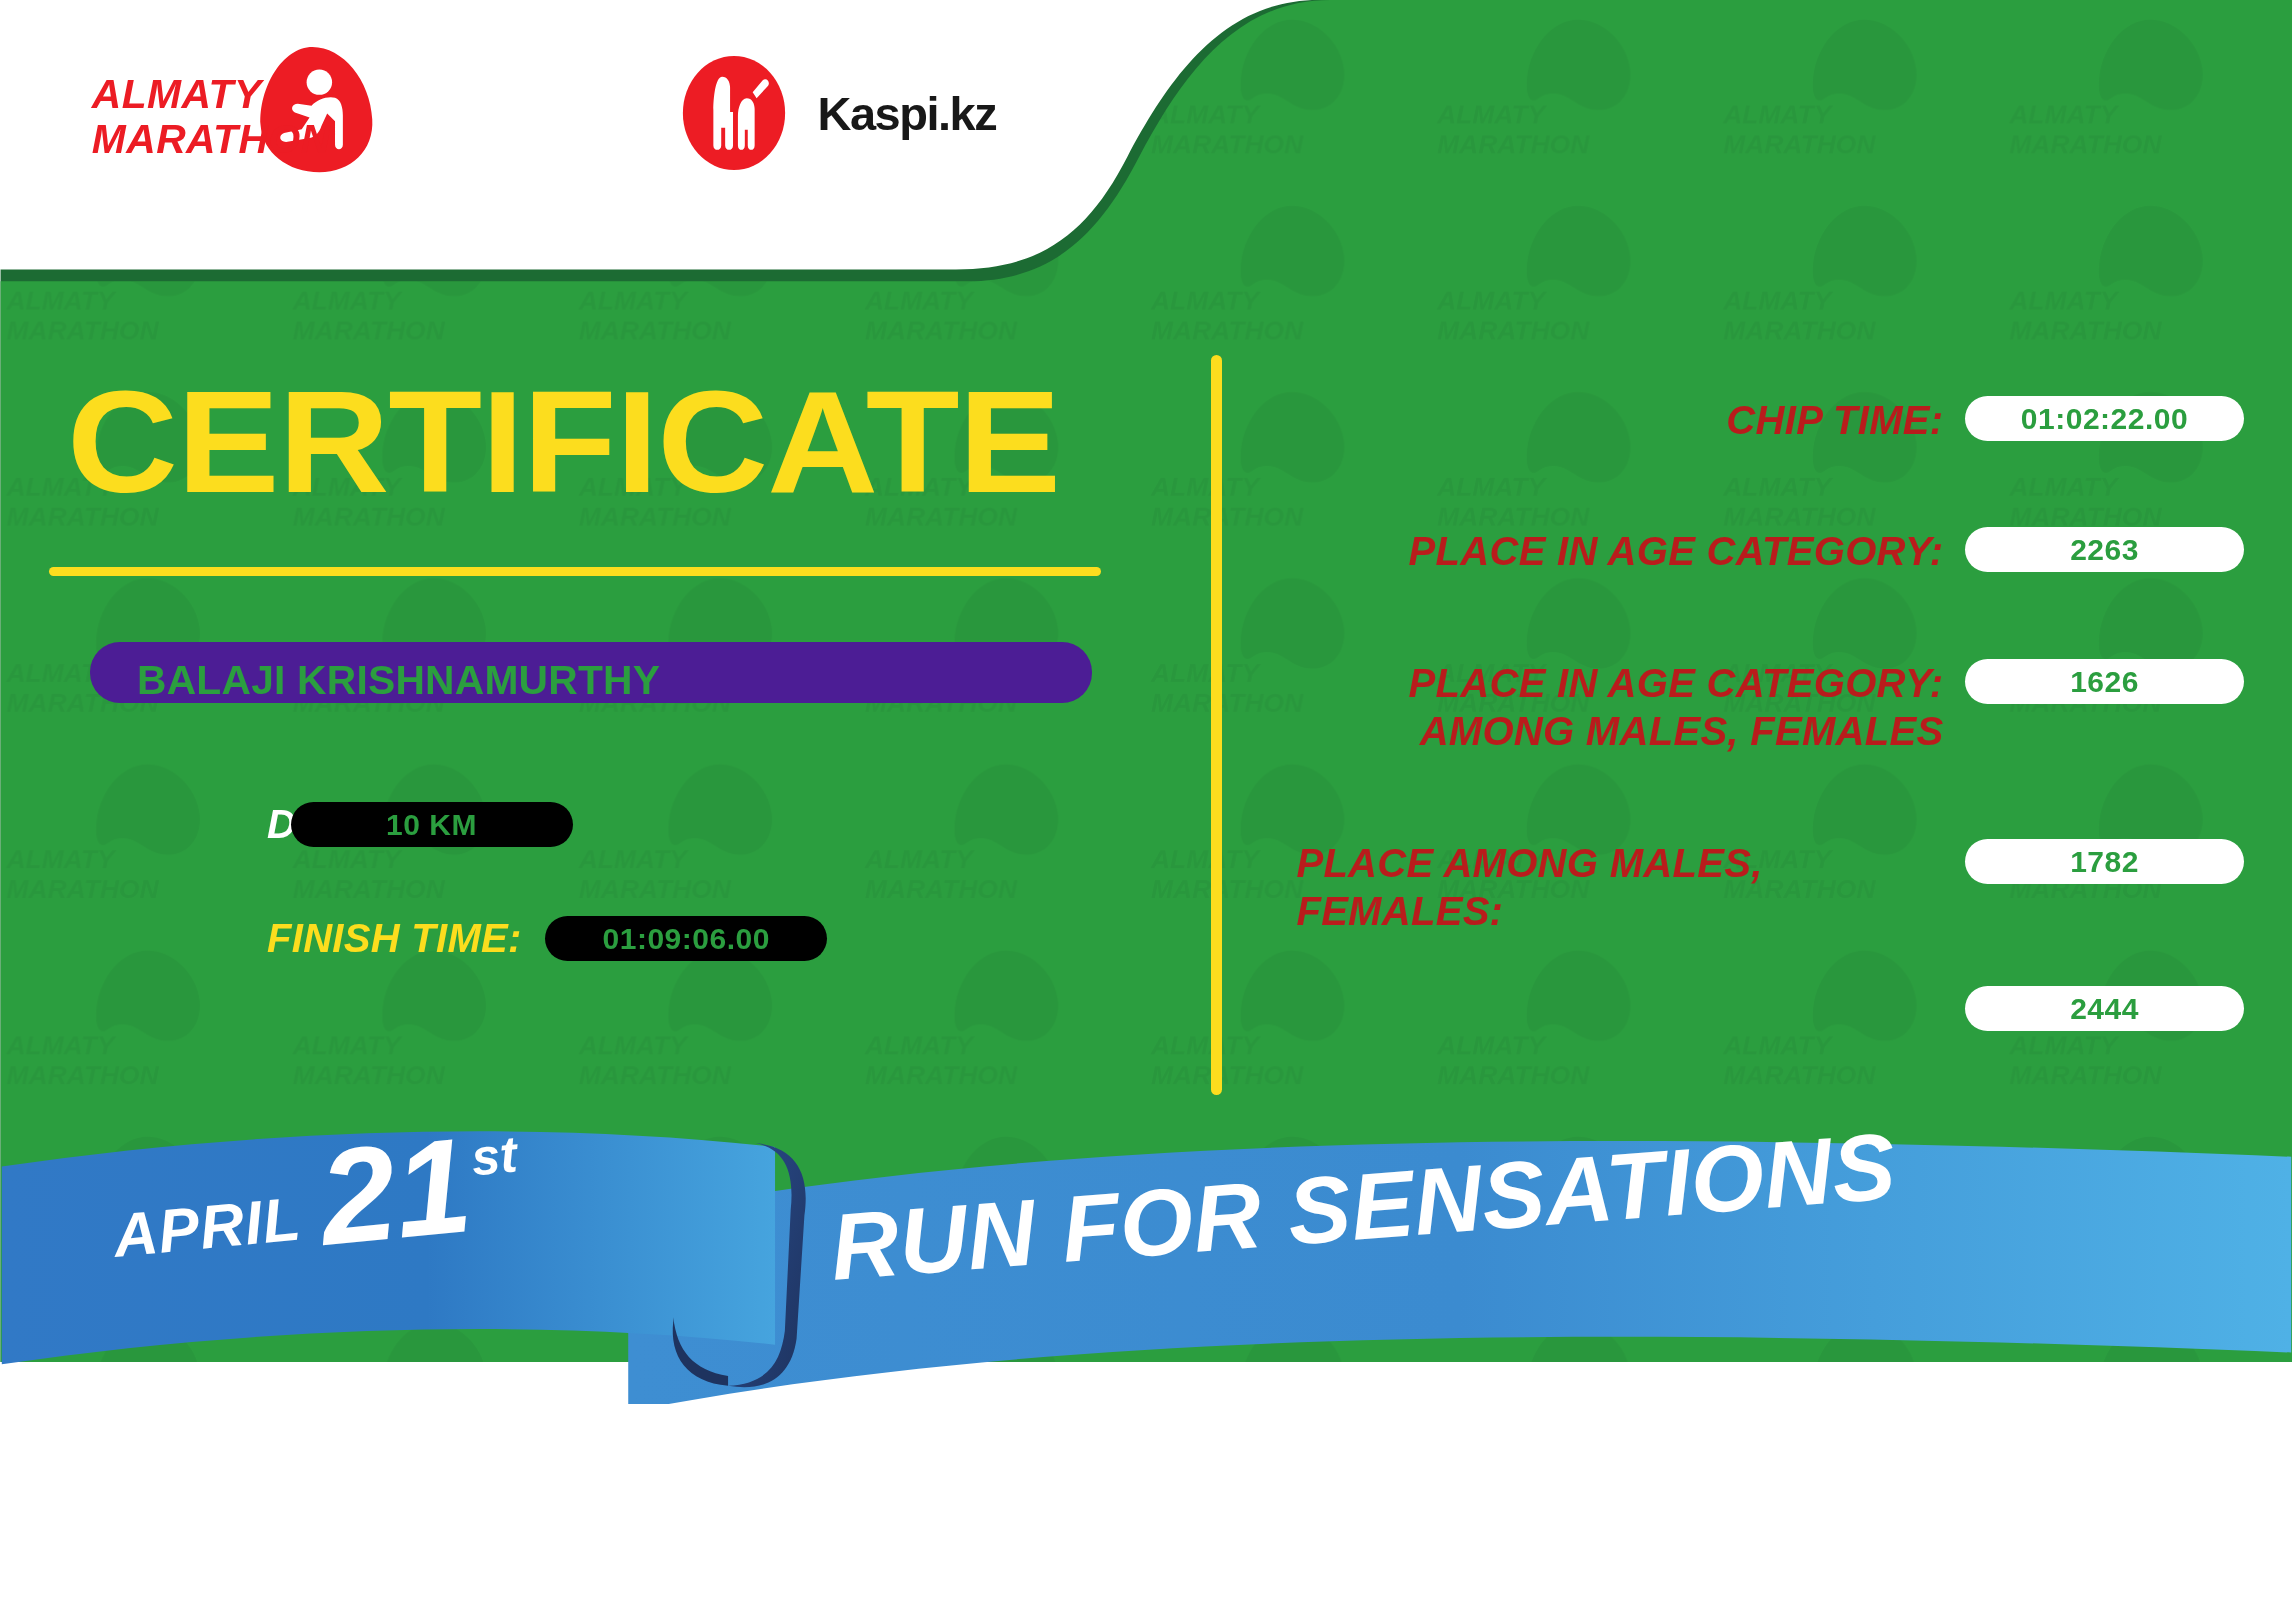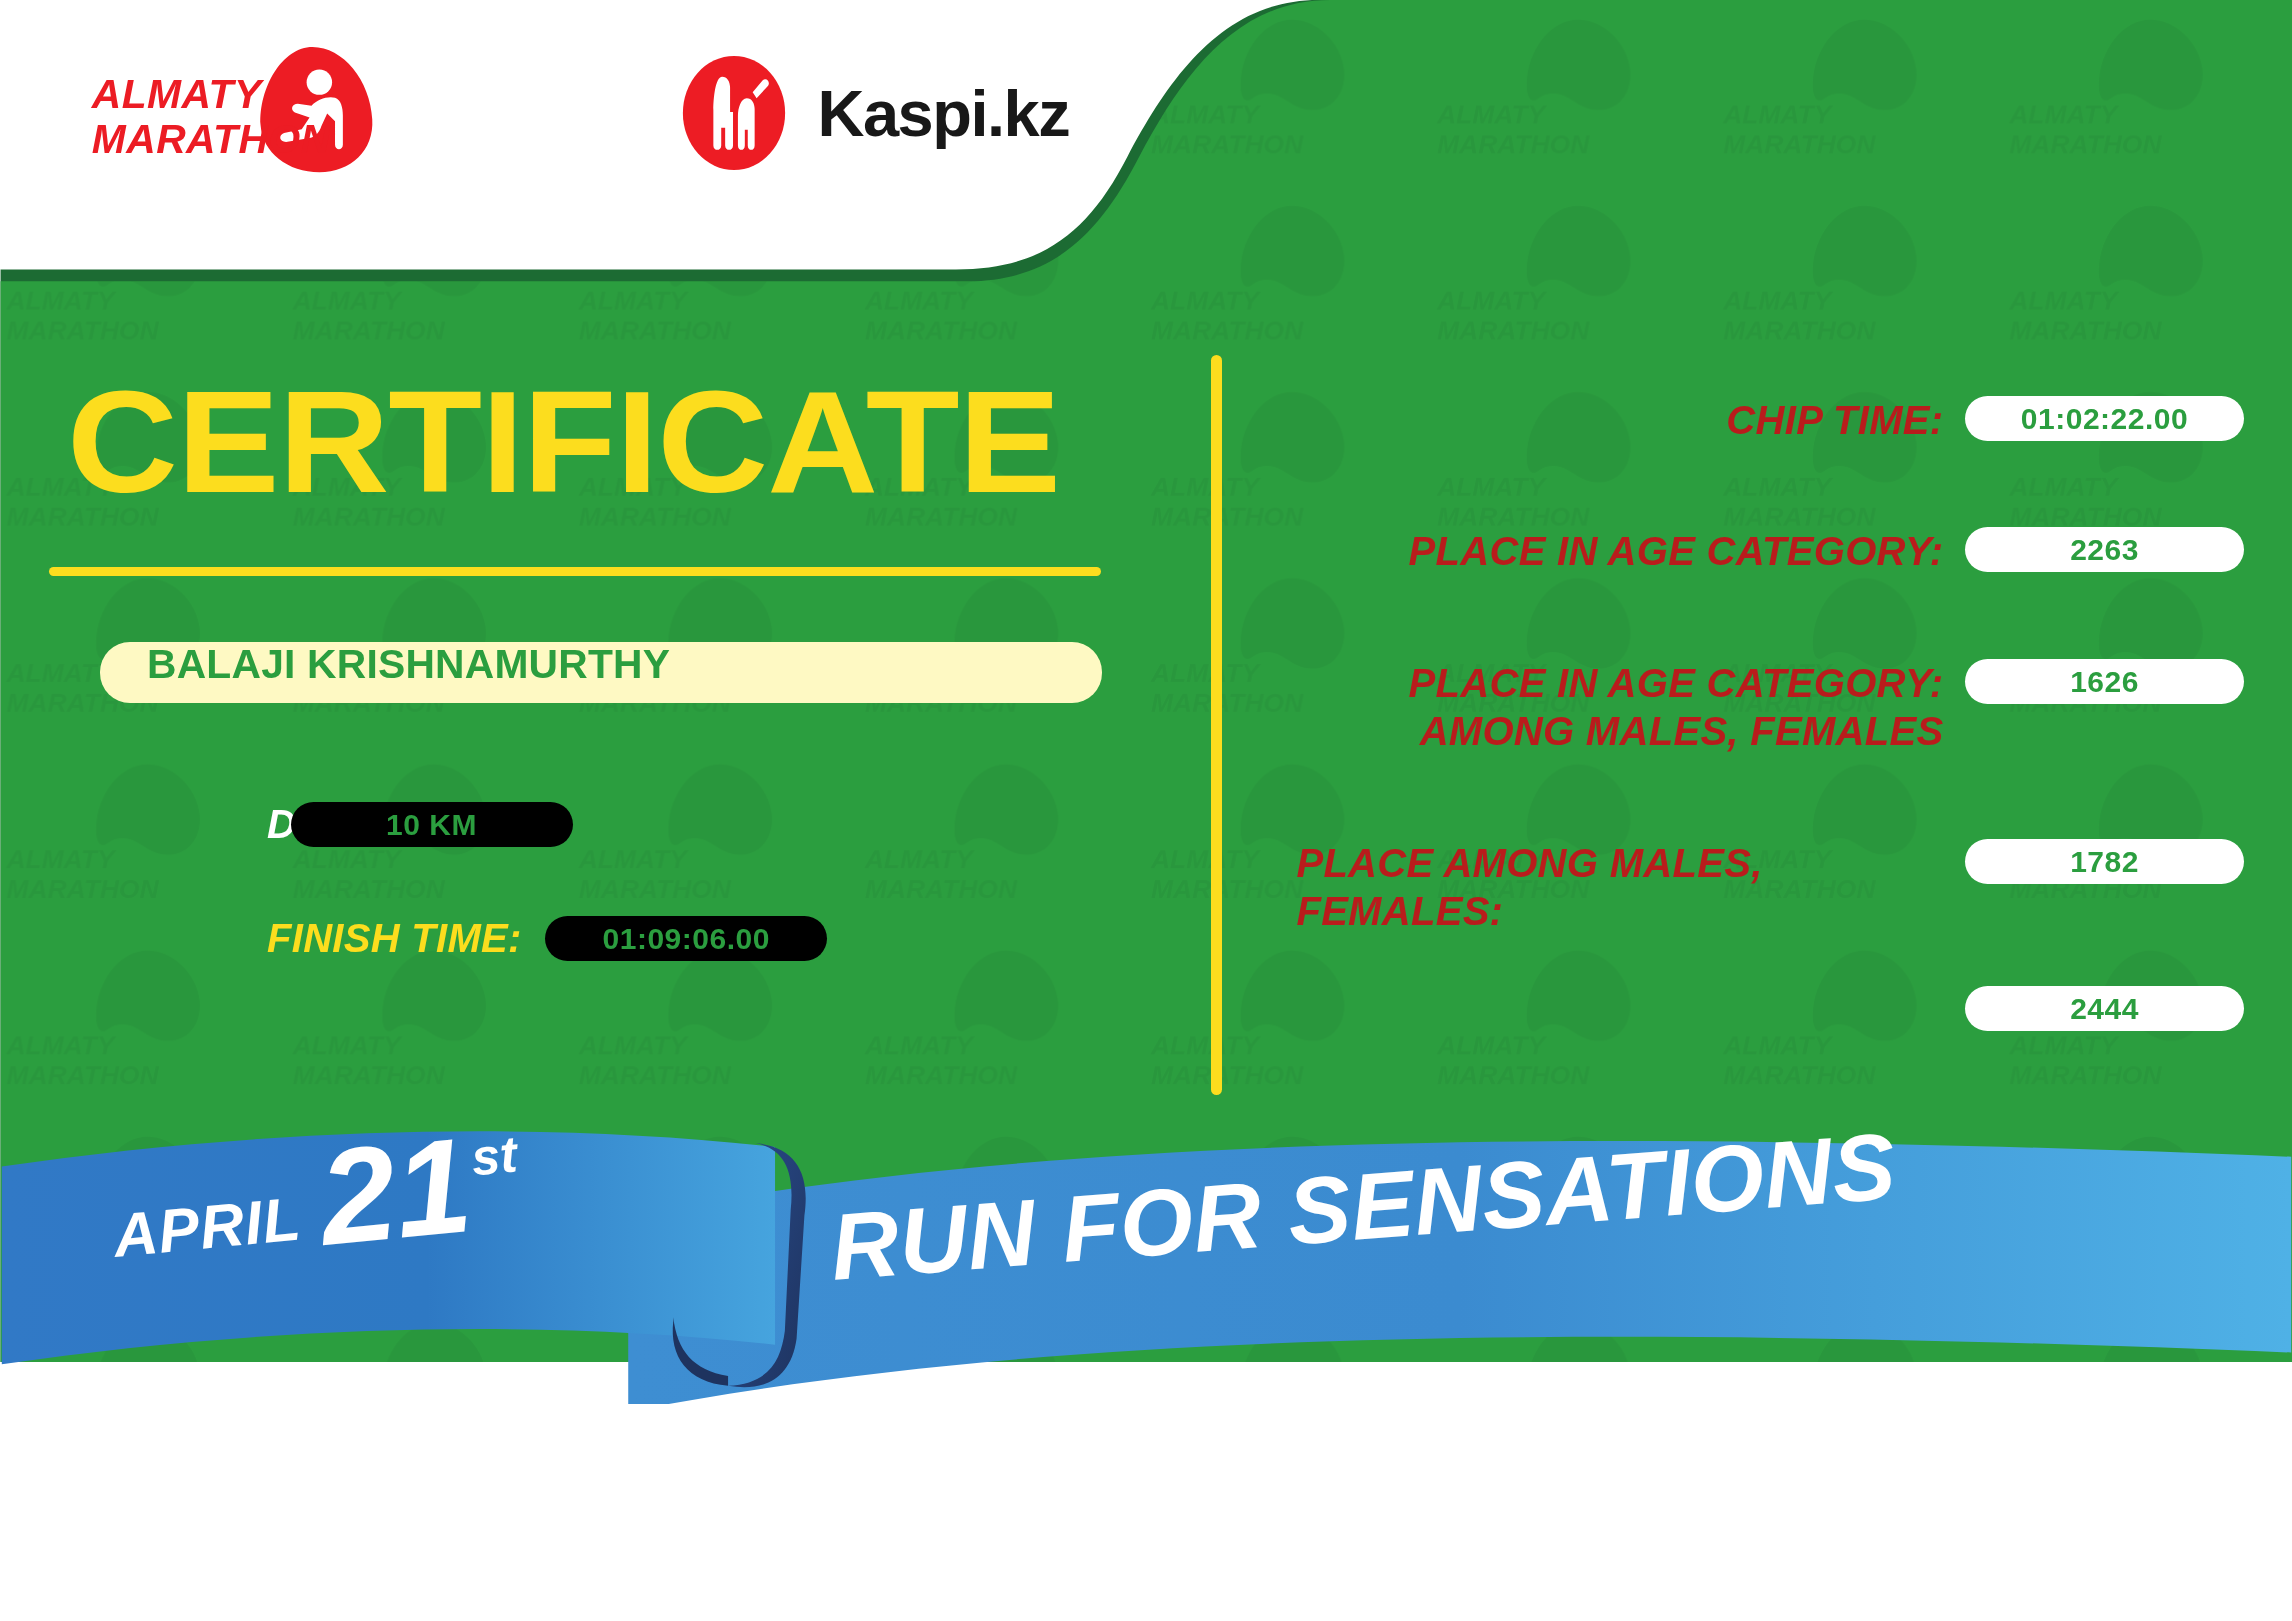--- a/index.html
+++ b/index.html
@@ -46,21 +46,21 @@
     font-size:40px; line-height:45px;
     letter-spacing:0.5px;
     font-family:"Liberation Sans", sans-serif;
     transform:scaleX(1.02);
   }
   .kaspi-logo {
     position:absolute; left:676px; top:55px;
     display:flex; align-items:center; gap:25.5px;
   }
   .kaspi-word {
-    color:#181818; font-size:65px; font-weight:bold;
+    color:#181818; font-size:47px; font-weight:bold;
     letter-spacing:-1.5px;
     font-family:"Liberation Sans", sans-serif;
   }
 
   
   .left-col { position:absolute; left:0; top:0; width:1206px; z-index:5; }
 
   .cert-title {
     position:absolute; left:67px; top:370px;
     color:#FCDD1E;
@@ -70,25 +70,25 @@
     font-family:"Liberation Sans", sans-serif;
     transform:scaleX(1.06); transform-origin:left center;
   }
   .title-rule {
     position:absolute; left:49px; top:567px;
     width:1052px; height:8.8px;
     background:#FCDD1E; border-radius:4.9px;
   }
 
   .name-pill {
-    position:absolute; left:100px; top:642px;
+    position:absolute; left:90px; top:642px;
     width:1002px; height:61px;
-    background:#fef9c3;
+    background:#4c1d95;
     border-radius:30px;
-    display:flex; align-items:flex-start;
+    display:flex; align-items:flex-end;
   }
   .name-pill span {
     margin-left:47px;
     color:#2B9E3F;
     font-size:40px; font-weight:bold;
     letter-spacing:0.2px;
     font-family:"Liberation Sans", sans-serif;
     transform:scaleX(1.02); transform-origin:left center;
   }
 

